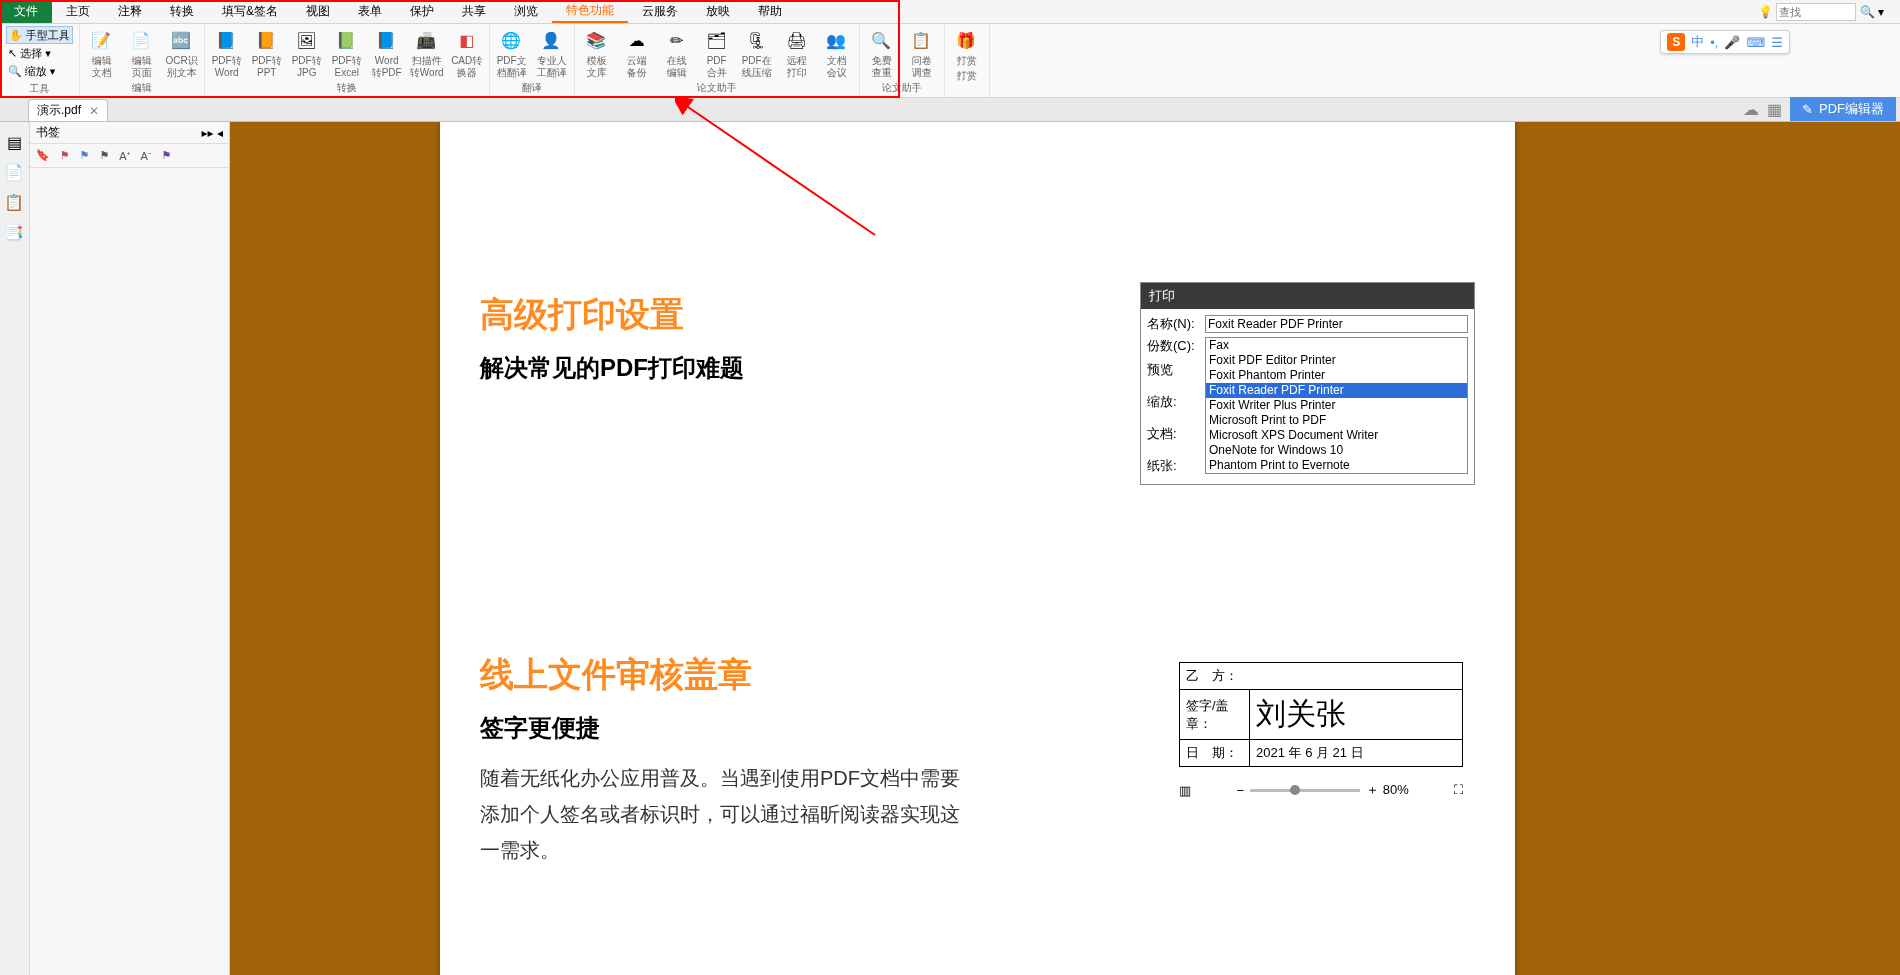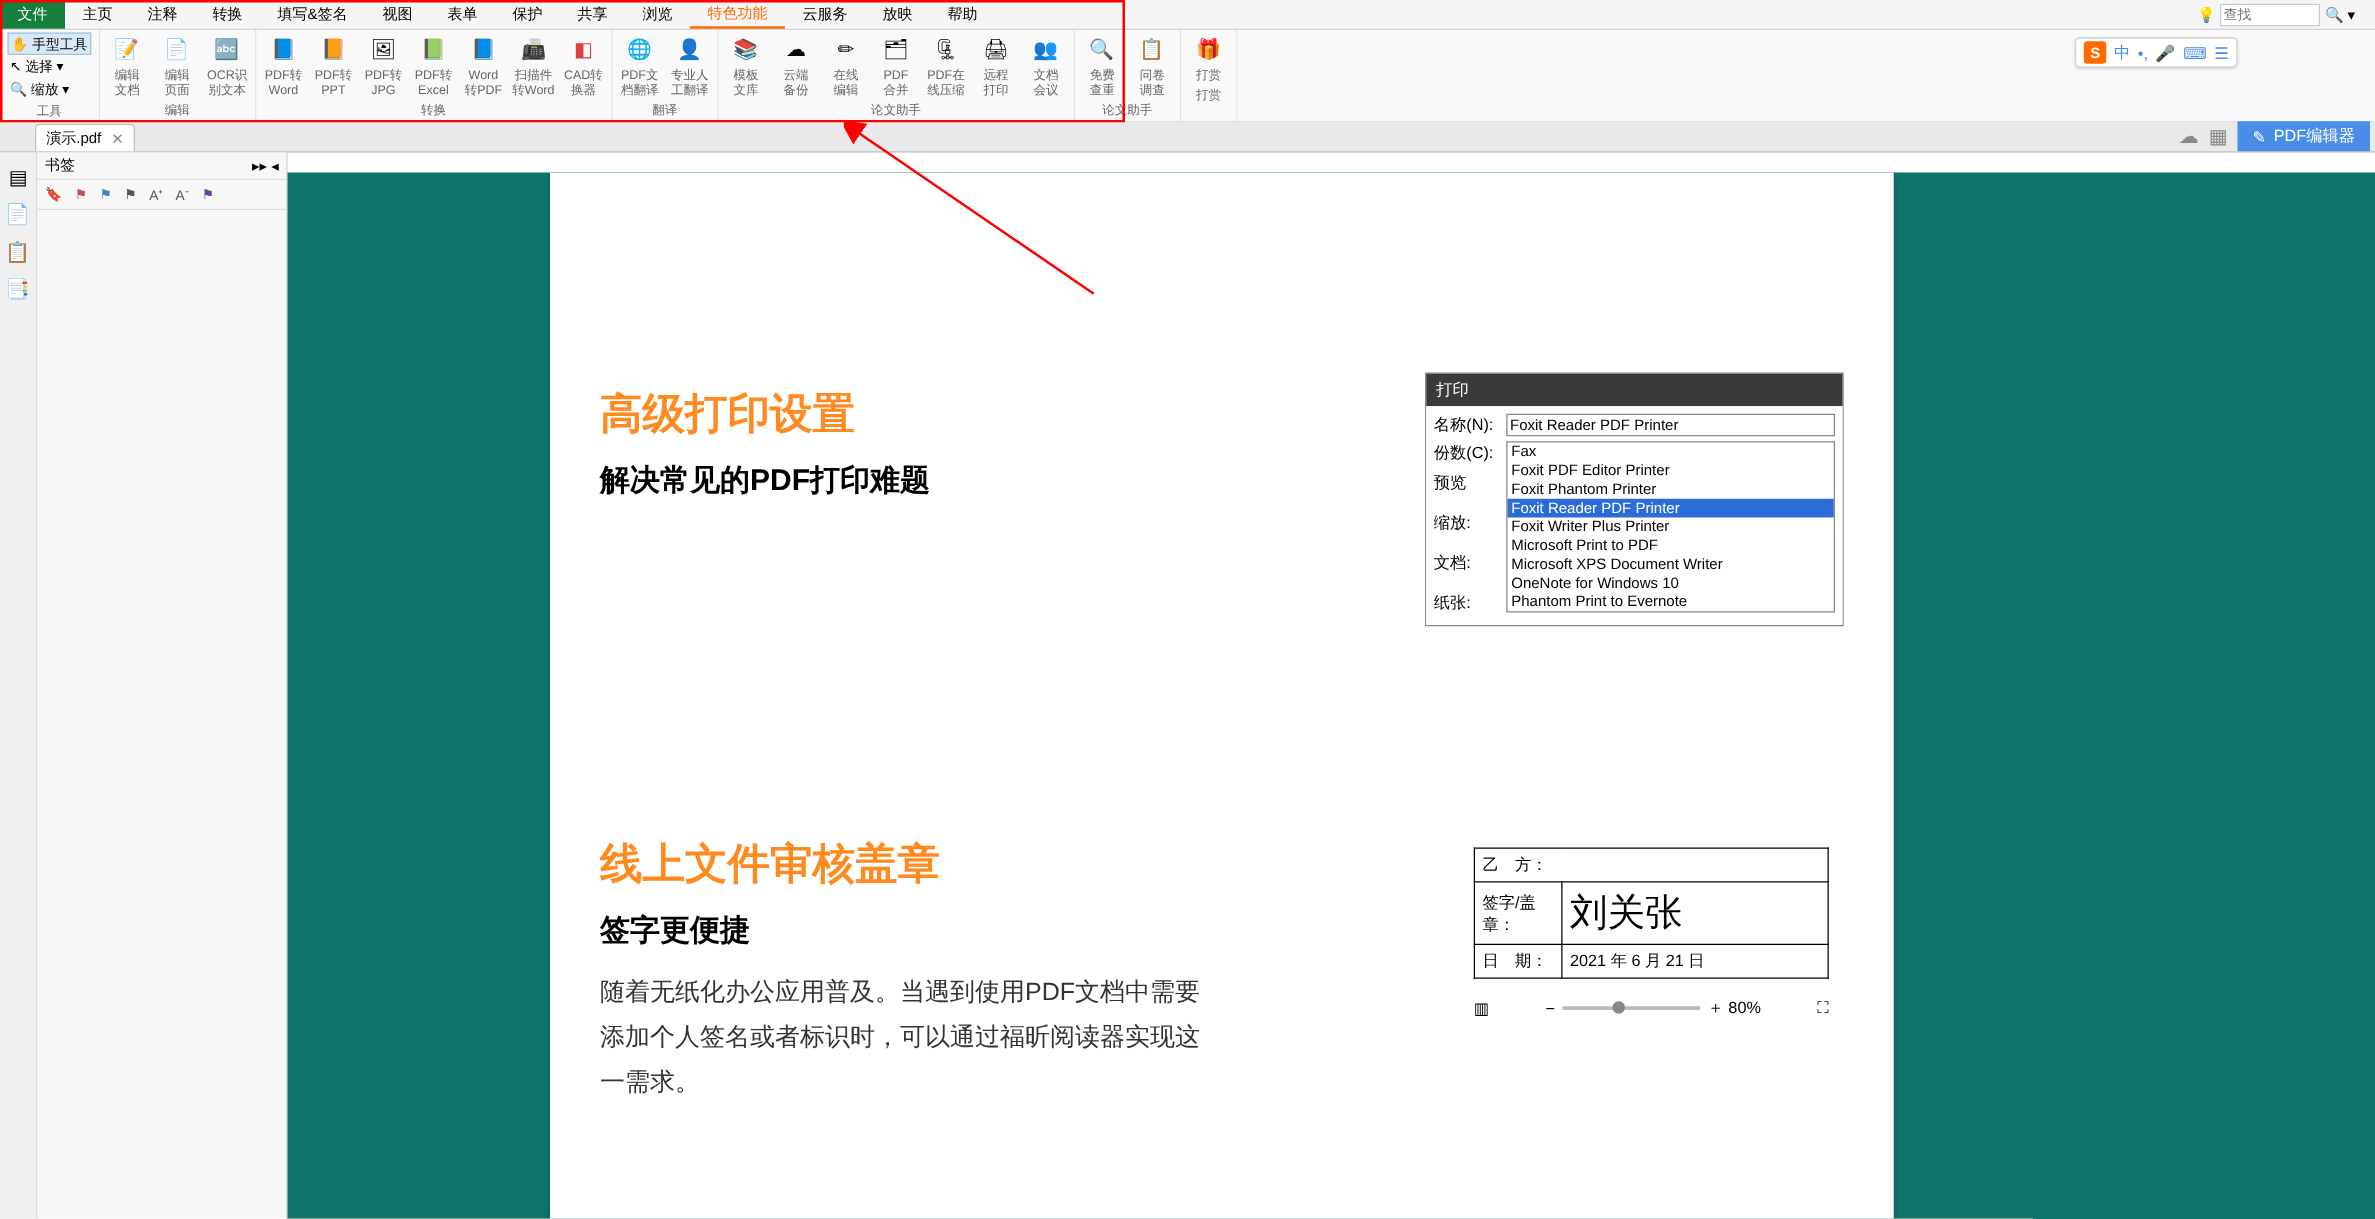--- a/index.html
+++ b/index.html
@@ -39,21 +39,21 @@
 
 .left-strip { position:absolute; left:0; top:122px; width:30px; height:853px; background:#f0f0f0; border-right:1px solid #d4d4d4; display:flex; flex-direction:column; align-items:center; gap:10px; padding-top:10px; }
 .left-strip .li { width:20px; height:20px; cursor:pointer; display:flex; align-items:center; justify-content:center; }
 
 .bookmark-panel { position:absolute; left:30px; top:122px; width:200px; height:853px; background:#f7f7f7; border-right:1px solid #d4d4d4; }
 .bookmark-panel .hdr { height:22px; display:flex; align-items:center; padding:0 6px; font-size:12px; border-bottom:1px solid #ddd; justify-content:space-between;gap:38px; }
 .bookmark-panel .toolbar { height:24px; display:flex; align-items:center; gap:10px; padding:0 6px; border-bottom:1px solid #ddd; }
 .bookmark-panel .toolbar span { font-size:11px; cursor:pointer; color:#555; }
 
 
-.doc-area { position:absolute; left:230px; top:122px; right:0; bottom:0; background:#0f766e; overflow:hidden;margin-top:16px; }
+.doc-area { position:absolute; left:230px; top:122px; right:0; bottom:0; background:#a16207; overflow:hidden; }
 .page { position:absolute; left:210px; top:0; width:1075px; height:975px; background:#fff; box-shadow:0 0 6px rgba(0,0,0,.3); padding:60px 40px; }
 .page h1 { color:#ff8a1f; font-size:34px; font-weight:bold; margin-bottom:14px; }
 .page h2 { font-size:24px; font-weight:bold; margin-bottom:16px; }
 .page p { font-size:20px; line-height:36px; color:#333; width:490px; }
 .section1 { position:relative; height:260px; margin-top:110px; }
 .section2 { position:relative; margin-top:100px; }
 
 
 .print-dlg { position:absolute; right:0; top:-10px; width:335px; border:1px solid #888; font-size:13px; }
 .print-dlg .titlebar { background:#3a3a3a; color:#fff; padding:4px 8px; }

